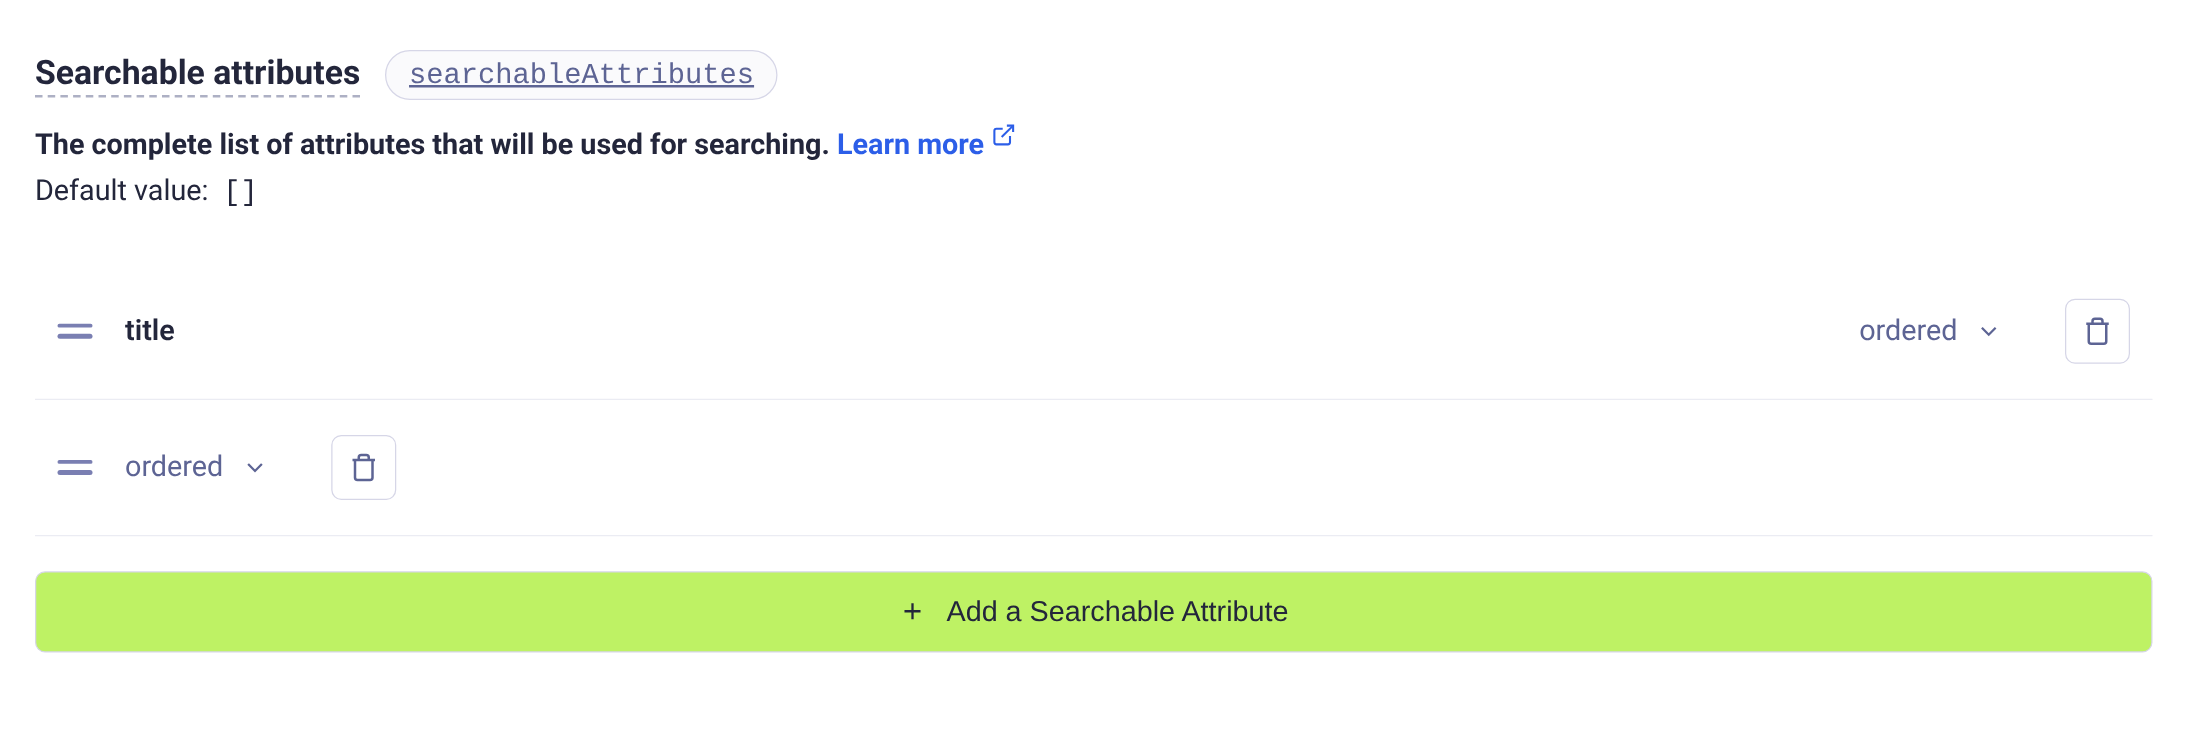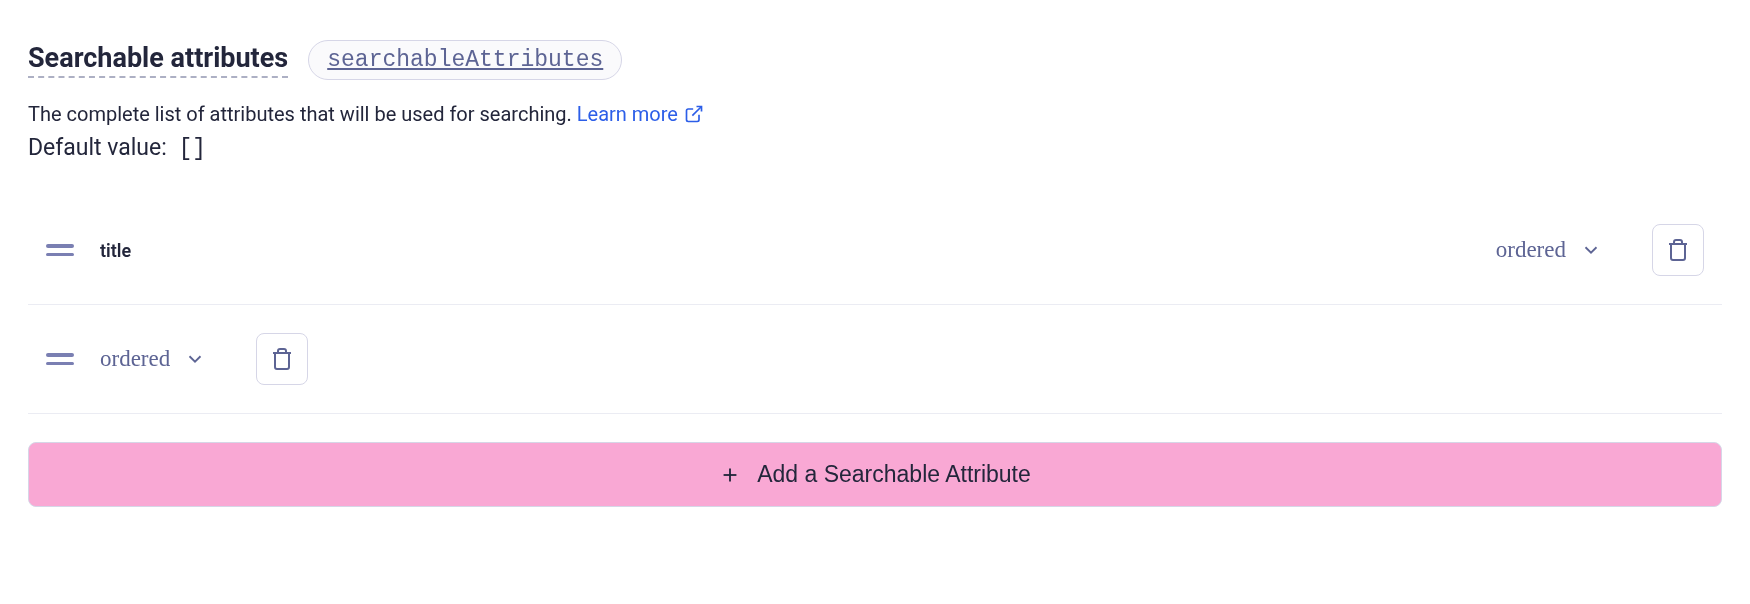--- a/index.html
+++ b/index.html
@@ -33,43 +33,44 @@
       border: 1.5px solid #d6d6e7;
       border-radius: 22px;
       padding: 6px 18px;
       font-family: "SFMono-Regular", Consolas, "Liberation Mono", Menlo, monospace;
       font-size: 23px;
       color: #5d6494;
       background: #fafafc;
       text-decoration: underline;
     }
     .description {
-      font-size: 20px;
+      font-size: 23px;
       color: #23263b;
       line-height: 1.6;
       margin-bottom: 4px;
+      font-weight: bold;
     }
     .learn-more {
       color: #2c5ee8;
       text-decoration: none;
       display: inline-flex;
-      align-items: center;
+      align-items: flex-start;
       gap: 6px;
     }
     .external-icon {
       width: 20px;
       height: 20px;
       stroke: #2c5ee8;
       stroke-width: 2;
       fill: none;
     }
     .default-row {
       font-size: 23px;
       color: #23263b;
-      margin-bottom: 34px;
+      margin-bottom: 44px;
     }
     .default-row .label {
       display: inline;
     }
     .default-row .value {
       font-family: "SFMono-Regular", Consolas, "Liberation Mono", Menlo, monospace;
       margin-left: 6px;
     }
     .attr-list {
       width: 100%;
@@ -87,34 +88,33 @@
       margin-right: 26px;
       cursor: grab;
     }
     .drag-handle .bar {
       width: 28px;
       height: 3.5px;
       background: #7a7fb2;
       border-radius: 2px;
     }
     .attr-name {
-      font-size: 18px;
+      font-size: 23px;
       font-weight: 600;
       color: #23263b;
       flex: 1;
     }
     .ordering-select {
       display: flex;
       align-items: center;
       gap: 14px;
       color: #5d6494;
       font-size: 23px;
       cursor: pointer;
       margin-right: 50px;
-      font-family: Liberation Serif, serif;
     }
     .chevron-icon {
       width: 22px;
       height: 22px;
       stroke: #5d6494;
       stroke-width: 2;
       fill: none;
     }
     .delete-btn {
       width: 52px;
@@ -132,21 +132,21 @@
       height: 24px;
       stroke: #5d6494;
       stroke-width: 2;
       fill: none;
     }
     .add-btn {
       width: 100%;
       margin-top: 28px;
       border: 1.5px solid #d6d6e7;
       border-radius: 8px;
-      background: #f9a8d4;
+      background: #bef264;
       padding: 18px;
       display: flex;
       align-items: center;
       justify-content: center;
       gap: 16px;
       cursor: pointer;
       font-size: 23px;
       color: #23263b;
     }
     .plus-icon {

